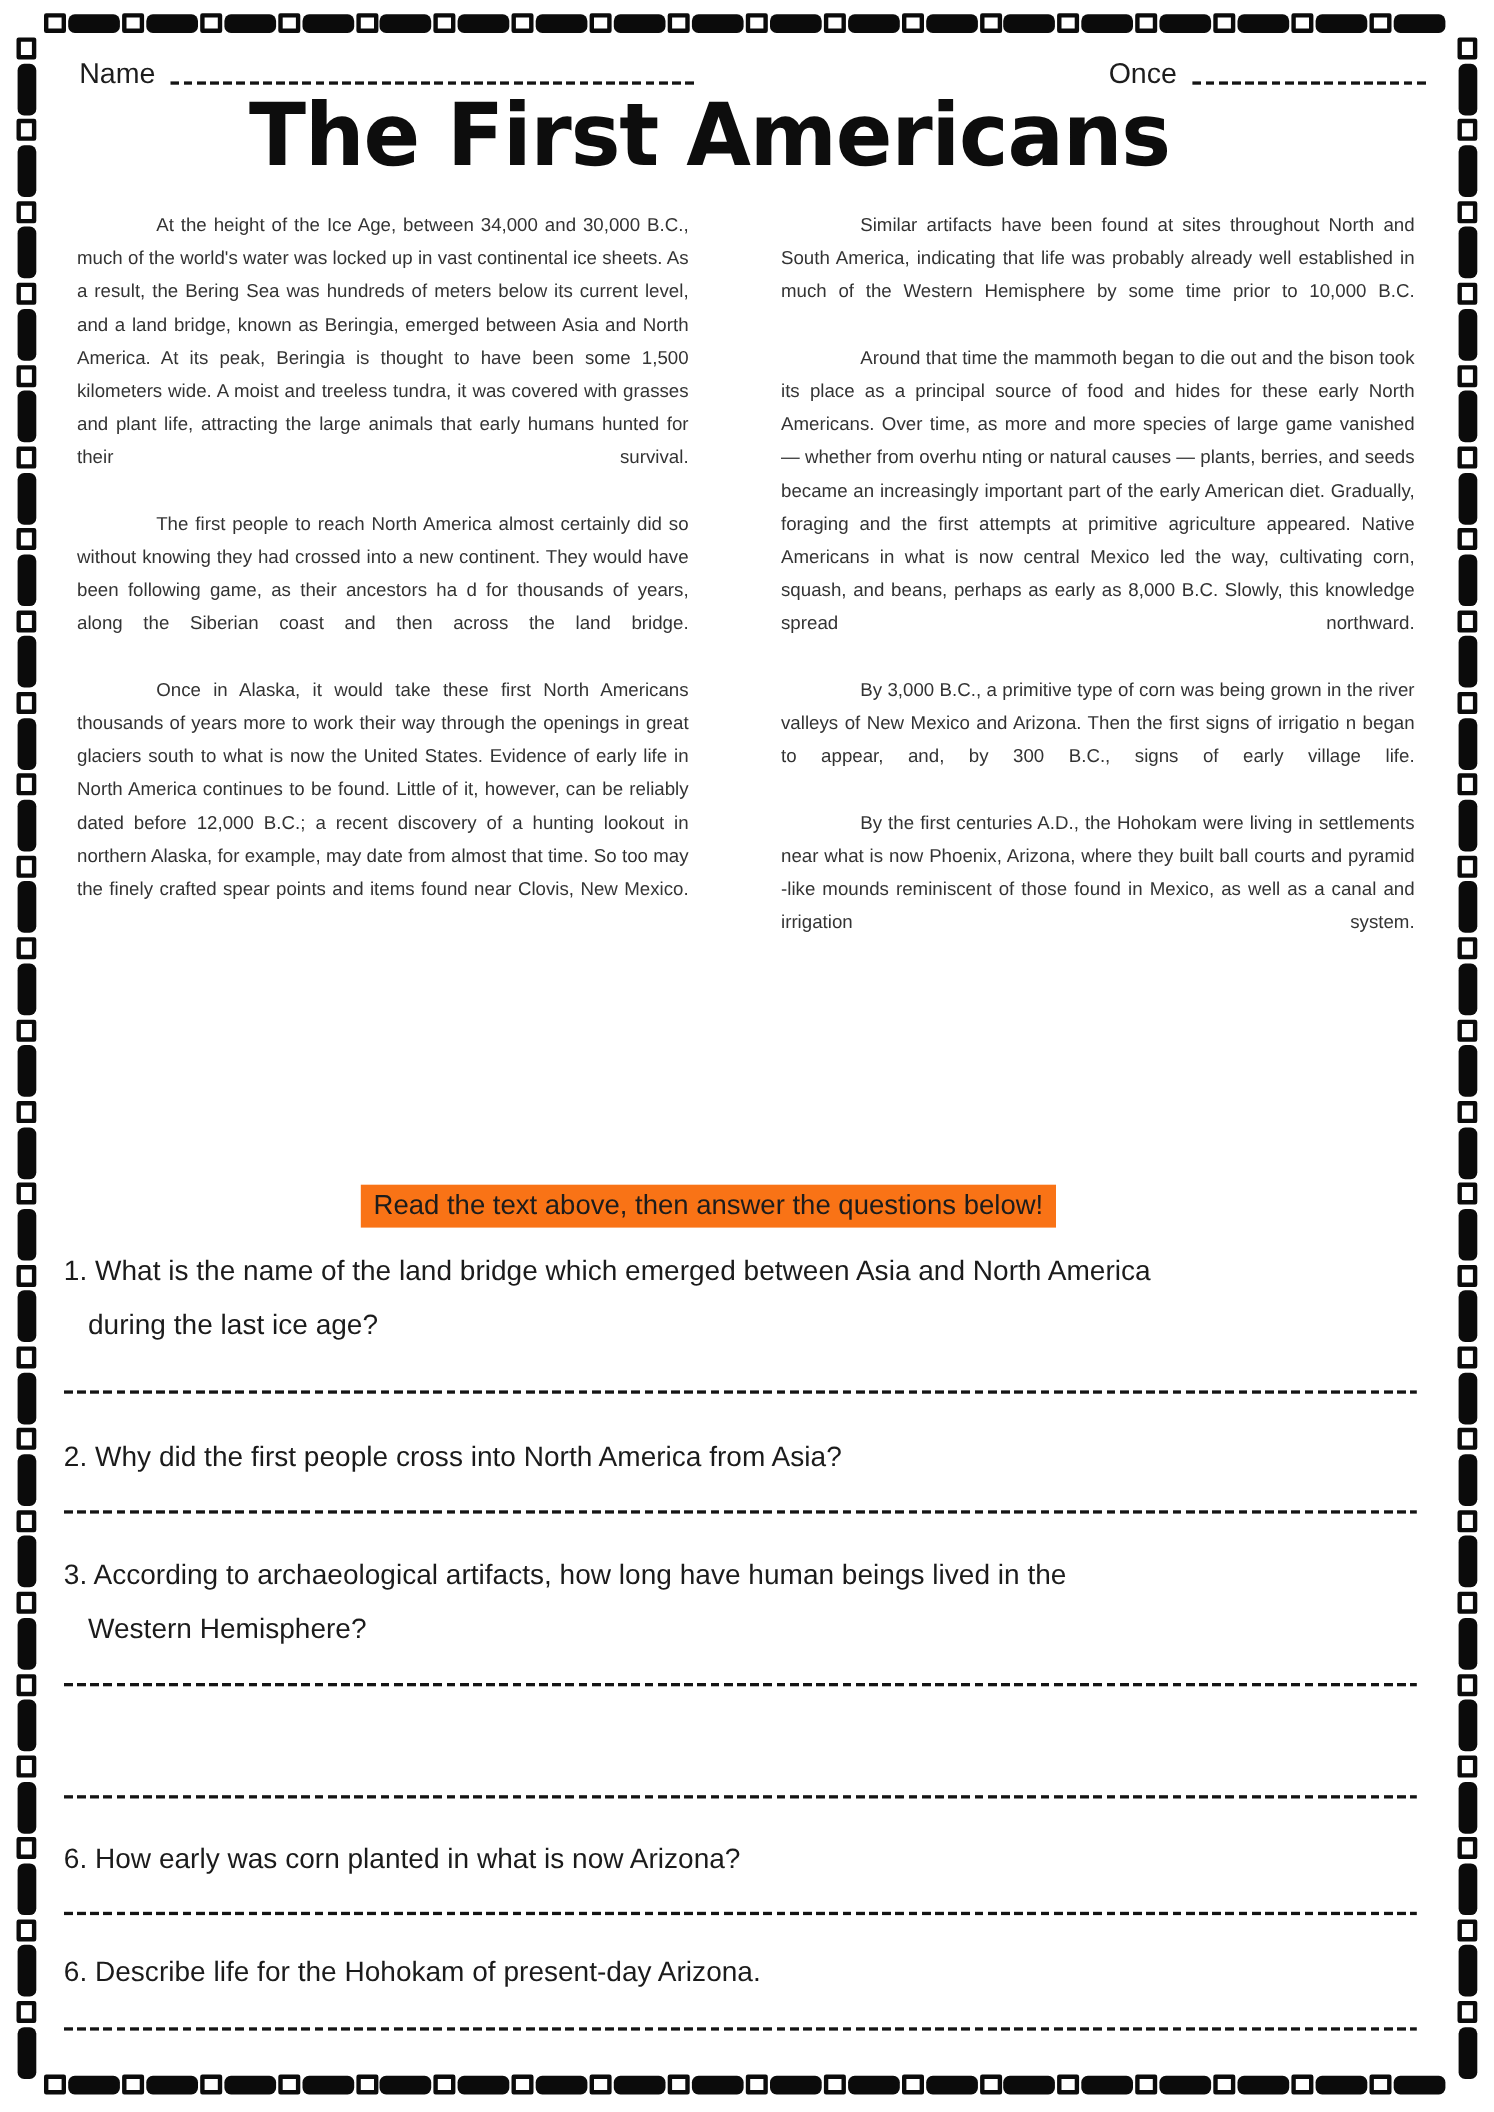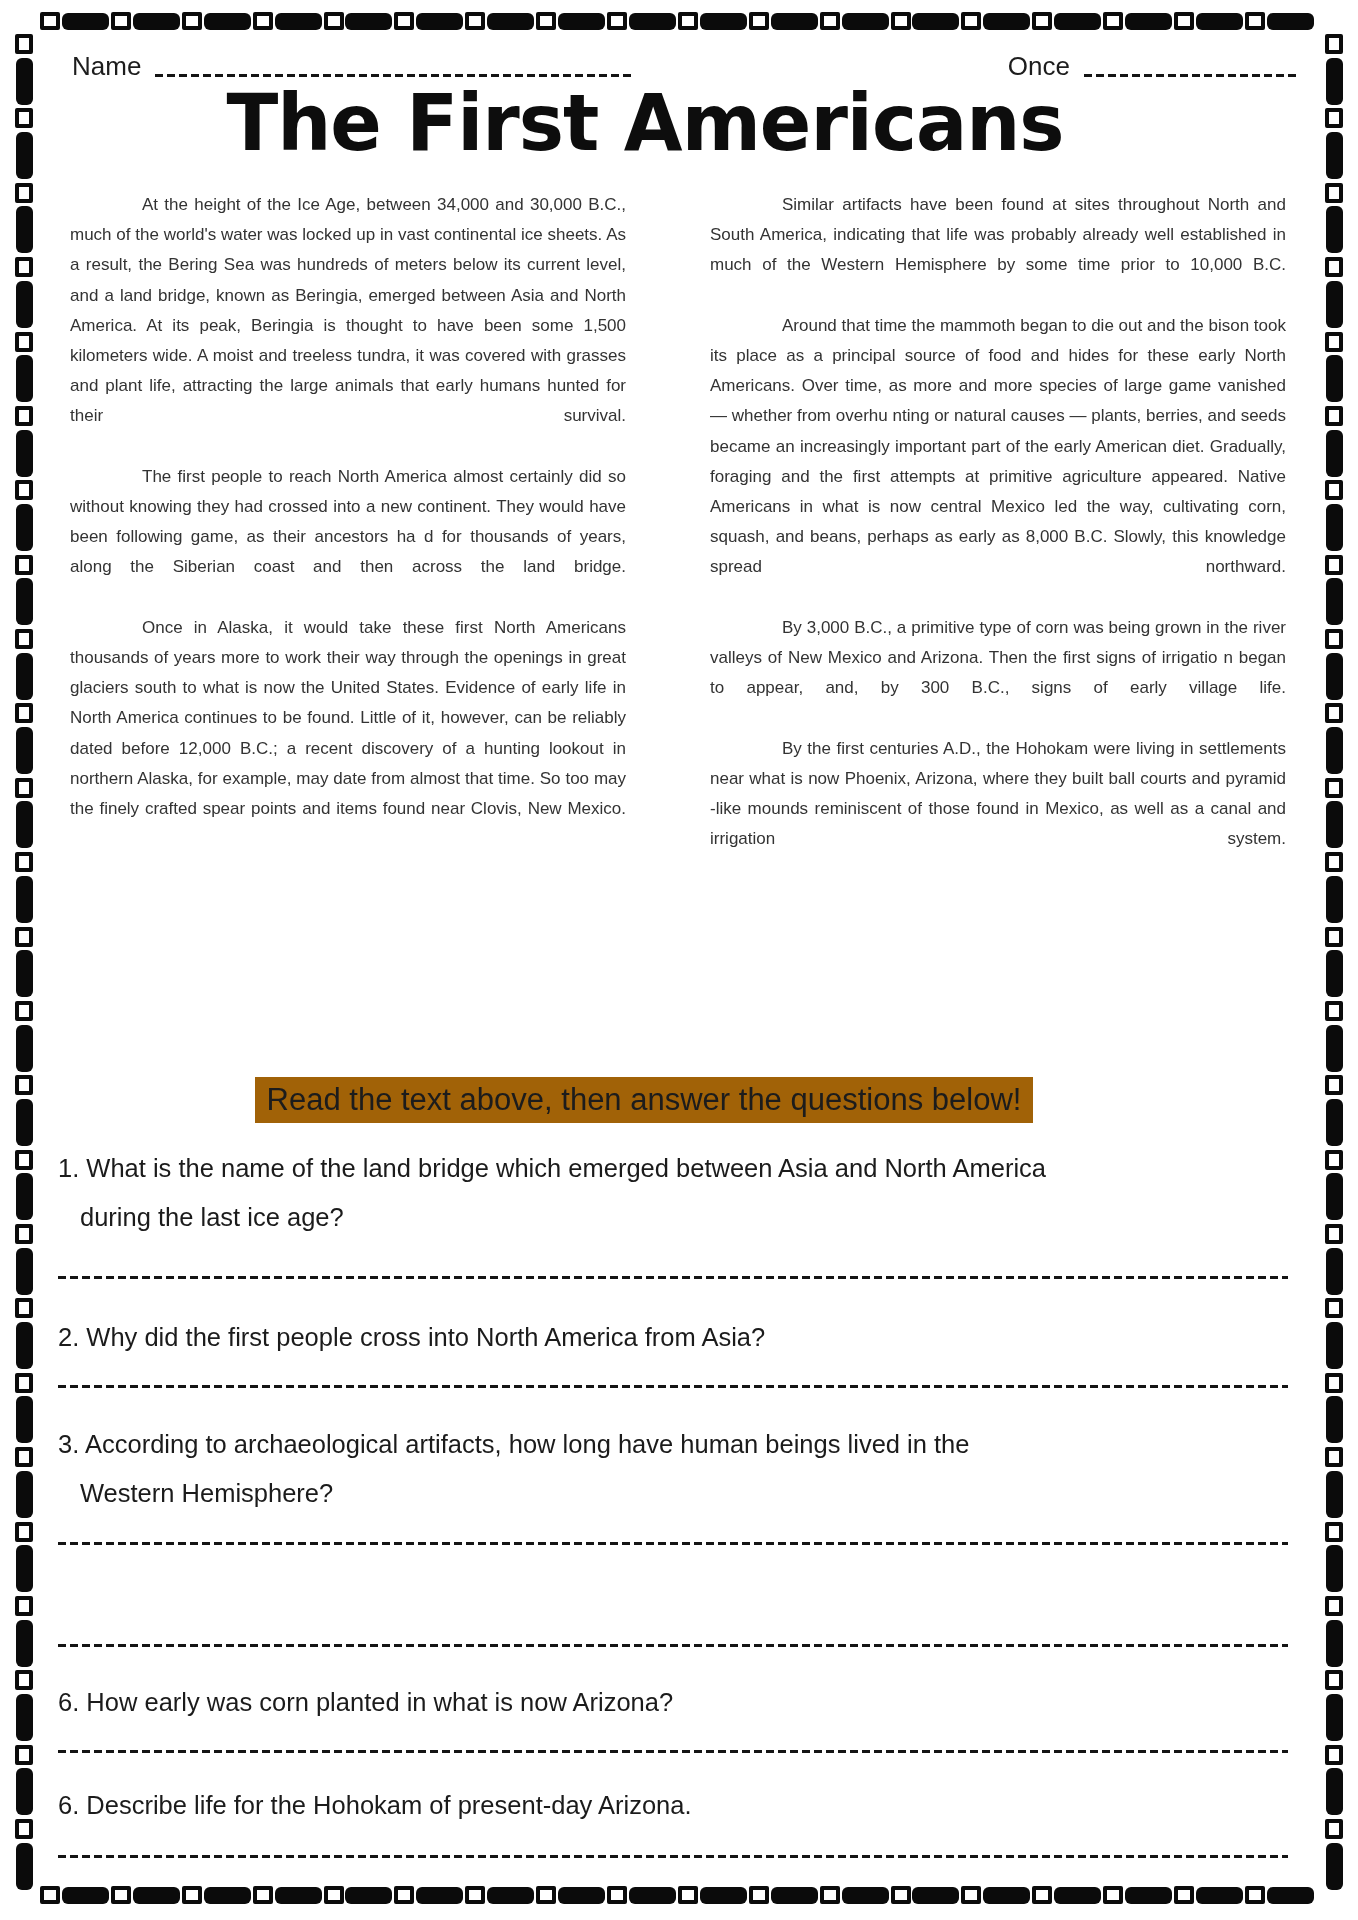--- a/index.html
+++ b/index.html
@@ -35,24 +35,24 @@
   
   .passage{position:absolute;left:70px;top:190px;width:1216px;display:flex;justify-content:space-between;}
   .col{font-size:17px;line-height:30.2px;text-align:justify;color:#333333;}
   .col-left{width:556px;}
   .col-right{width:576px;}
   .para{margin:0;text-indent:72px;}
   .para::after{content:"";display:inline-block;width:100%;}
 
   
   .instruction-row{position:absolute;left:0;right:70px;top:1082px;text-align:center;}
-  .instruction-hl{font-size:31px;color:#1c1c1c;background:#a16207;padding:5px 12px 6px 12px;}
-
-  
-  .questions{position:absolute;left:58px;right:70px;top:16px;height:1349px;pointer-events:none;}
+  .instruction-hl{font-size:25px;color:#1c1c1c;background:#f97316;padding:5px 12px 6px 12px;}
+
+  
+  .questions{position:absolute;left:58px;right:70px;top:4px;height:1349px;pointer-events:none;}
   .qa{position:absolute;left:0;right:0;}
   .q-text{display:block;font-size:25.5px;line-height:49px;color:#1b1b1b;padding-left:22px;text-indent:-22px;max-width:990px;}
   .a-line{position:absolute;left:0;right:0;height:3px;background:repeating-linear-gradient(90deg,#141414 0 8px,transparent 8px 12px);}
   .qa1{top:1128px}.qa1 .a-line{top:132px}
   .qa2{top:1297px}.qa2 .a-line{top:72px}
   .qa3{top:1404px}.qa3 .a-line{top:122px}
   .qa4{top:1558px}.qa4 .a-line{top:70px}
   .qa5{top:1662px}.qa5 .a-line{top:72px}
   .qa6{top:1765px}.qa6 .a-line{top:74px}
 </style>

